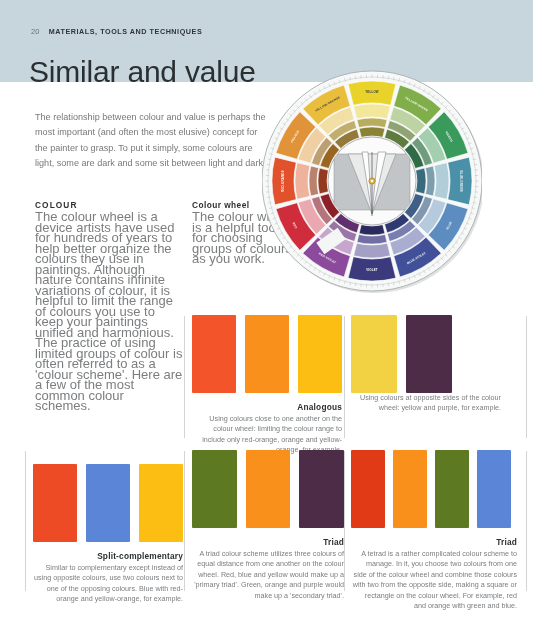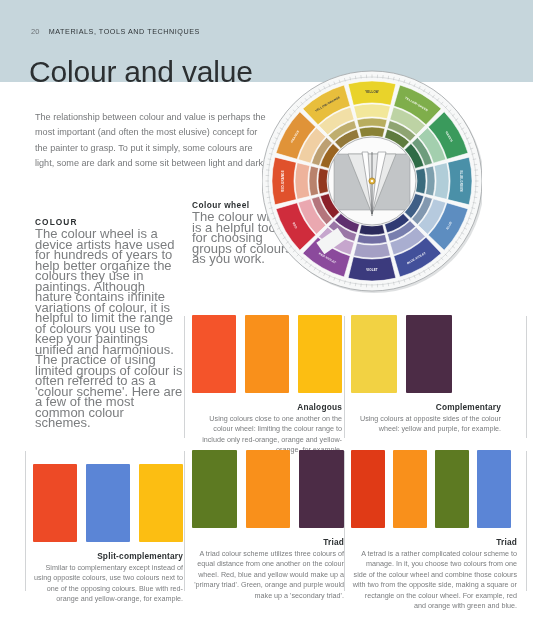--- a/index.html
+++ b/index.html
@@ -30,21 +30,21 @@
     align-items: baseline;
     gap: 9px;
   }
   .folio-num {
     font-size: 7.5px;
     color: #6c7276;
     letter-spacing: .2px;
   }
   .folio-kicker {
     font-size: 7.2px;
-    font-weight: normal;
+    font-weight: bold;
     color: #2f3437;
     letter-spacing: .55px;
   }
   .page-title {
     position: absolute;
     left: 29px; top: 35px;
     font-size: 30px;
     font-weight: 300;
     color: #2b2f31;
     letter-spacing: -.2px;
@@ -72,21 +72,21 @@
     left: 192px; top: 200px;
     width: 105px;
   }
   .h-bold {
     font-size: 8.3px;
     font-weight: bold;
     color: #2c3032;
     letter-spacing: .45px;
     margin: 0 0 2px 0;
   }
-  .h-bold.caps { letter-spacing: 1.1px; margin-top: 17px; }
+  .h-bold.caps { letter-spacing: 1.1px; }
   .body-sm {
     font-size: 13px;
     line-height: 10.5px;
     color: #7b7d7f;
     margin: 0;
   }
 
   
   .wheel-wrap {
     position: absolute;
@@ -151,21 +151,21 @@
 </head>
 <body>
 
 <div class="header-band"></div>
 
 <div class="folio-row">
   <span class="folio-num">20</span>
   <span class="folio-kicker">MATERIALS, TOOLS AND TECHNIQUES</span>
 </div>
 
-<h1 class="page-title">Colour and value</h1>
+<h1 class="page-title">Similar and value</h1>
 
 <p class="intro">The relationship between colour and value is perhaps the most important (and often the most elusive) concept for the painter to grasp. To put it simply, some colours are light, some are dark and some sit between light and dark.</p>
 
 <div class="col-colour">
   <p class="h-bold caps">COLOUR</p>
   <p class="body-sm">The colour wheel is a device artists have used for hundreds of years to help better organize the colours they use in paintings. Although nature contains infinite variations of colour, it is helpful to limit the range of colours you use to keep your paintings unified and harmonious. The practice of using limited groups of colour is often referred to as a 'colour scheme'. Here are a few of the most common colour schemes.</p>
 </div>
 
 <div class="col-wheelcap">
   <p class="h-bold">Colour wheel</p>
@@ -403,21 +403,20 @@
     </div>
   <p class="block-title">Analogous</p>
   <p class="block-body">Using colours close to one another on the colour wheel: limiting the colour range to include only red-orange, orange and yellow-orange, for example.</p>
 </div>
 
 <div class="block" id="block-complementary">
   <div class="swatch-row">
       <div class="swatch" title="#f2d243" style="background: rgb(242, 210, 67);"></div>
       <div class="swatch" title="#4c2c46" style="background: rgb(76, 44, 70);"></div>
     </div>
-  <p class="block-title">Complementary</p>
   <p class="block-body">Using colours at opposite sides of the colour wheel: yellow and purple, for example.</p>
 </div>
 
 <div class="block" id="block-split">
   <div class="swatch-row">
       <div class="swatch" title="#ed4a26" style="background: rgb(237, 74, 38);"></div>
       <div class="swatch" title="#5b85d6" style="background: rgb(91, 133, 214);"></div>
       <div class="swatch" title="#fcbe12" style="background: rgb(252, 190, 18);"></div>
     </div>
   <p class="block-title">Split-complementary</p>

